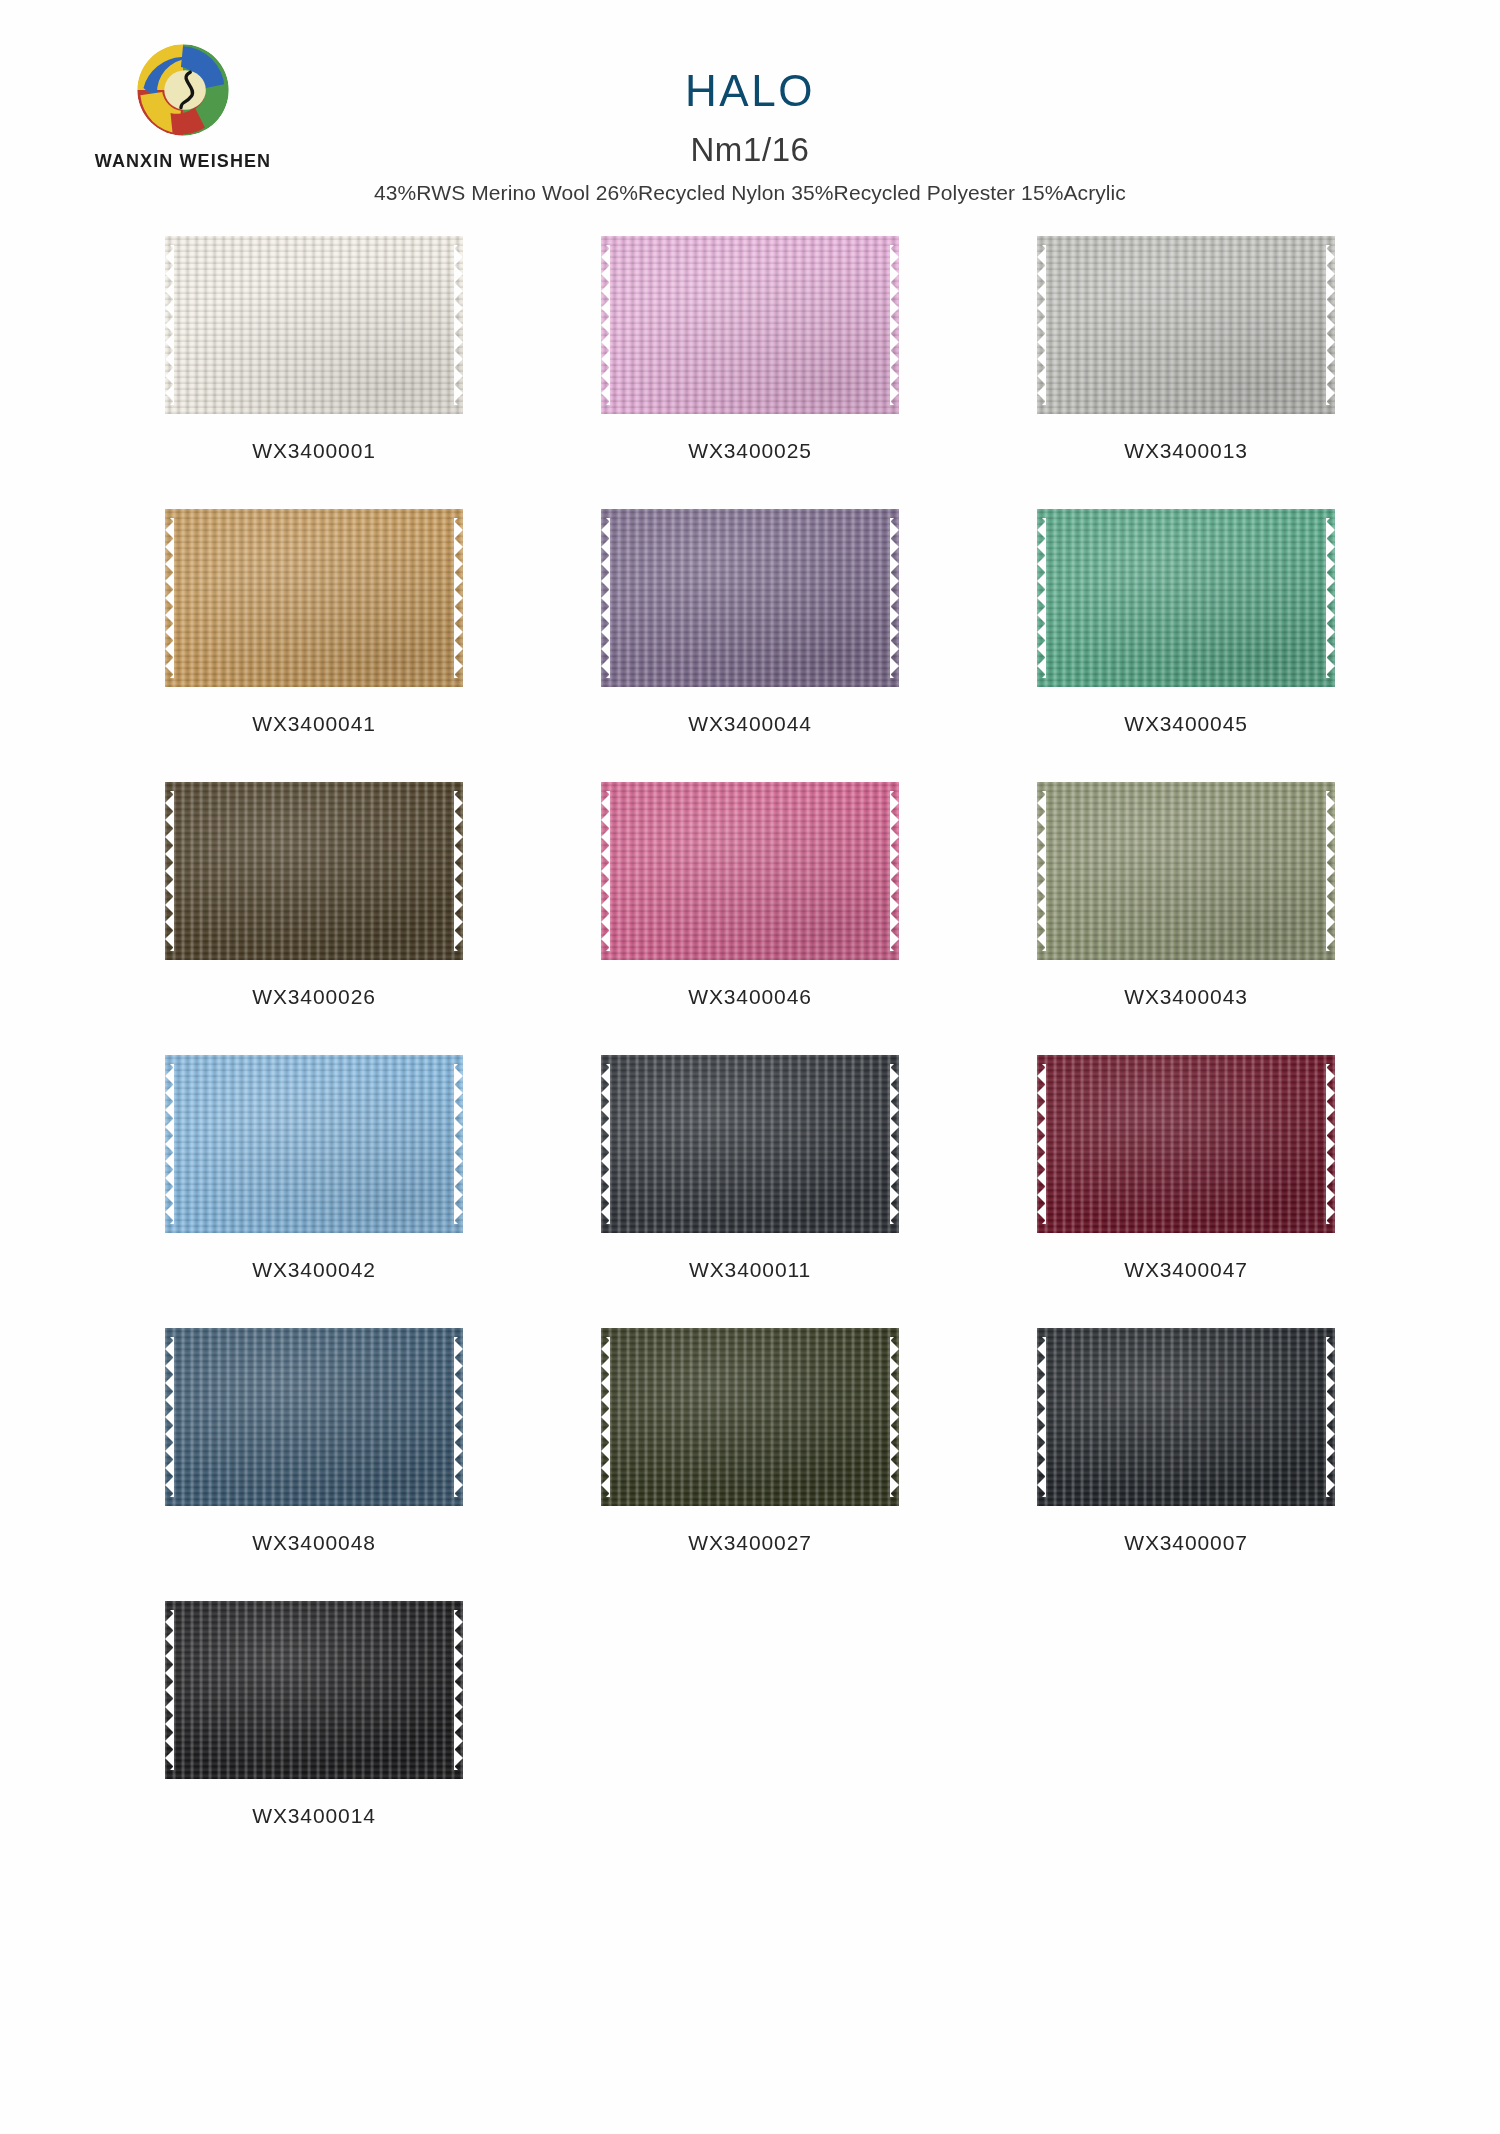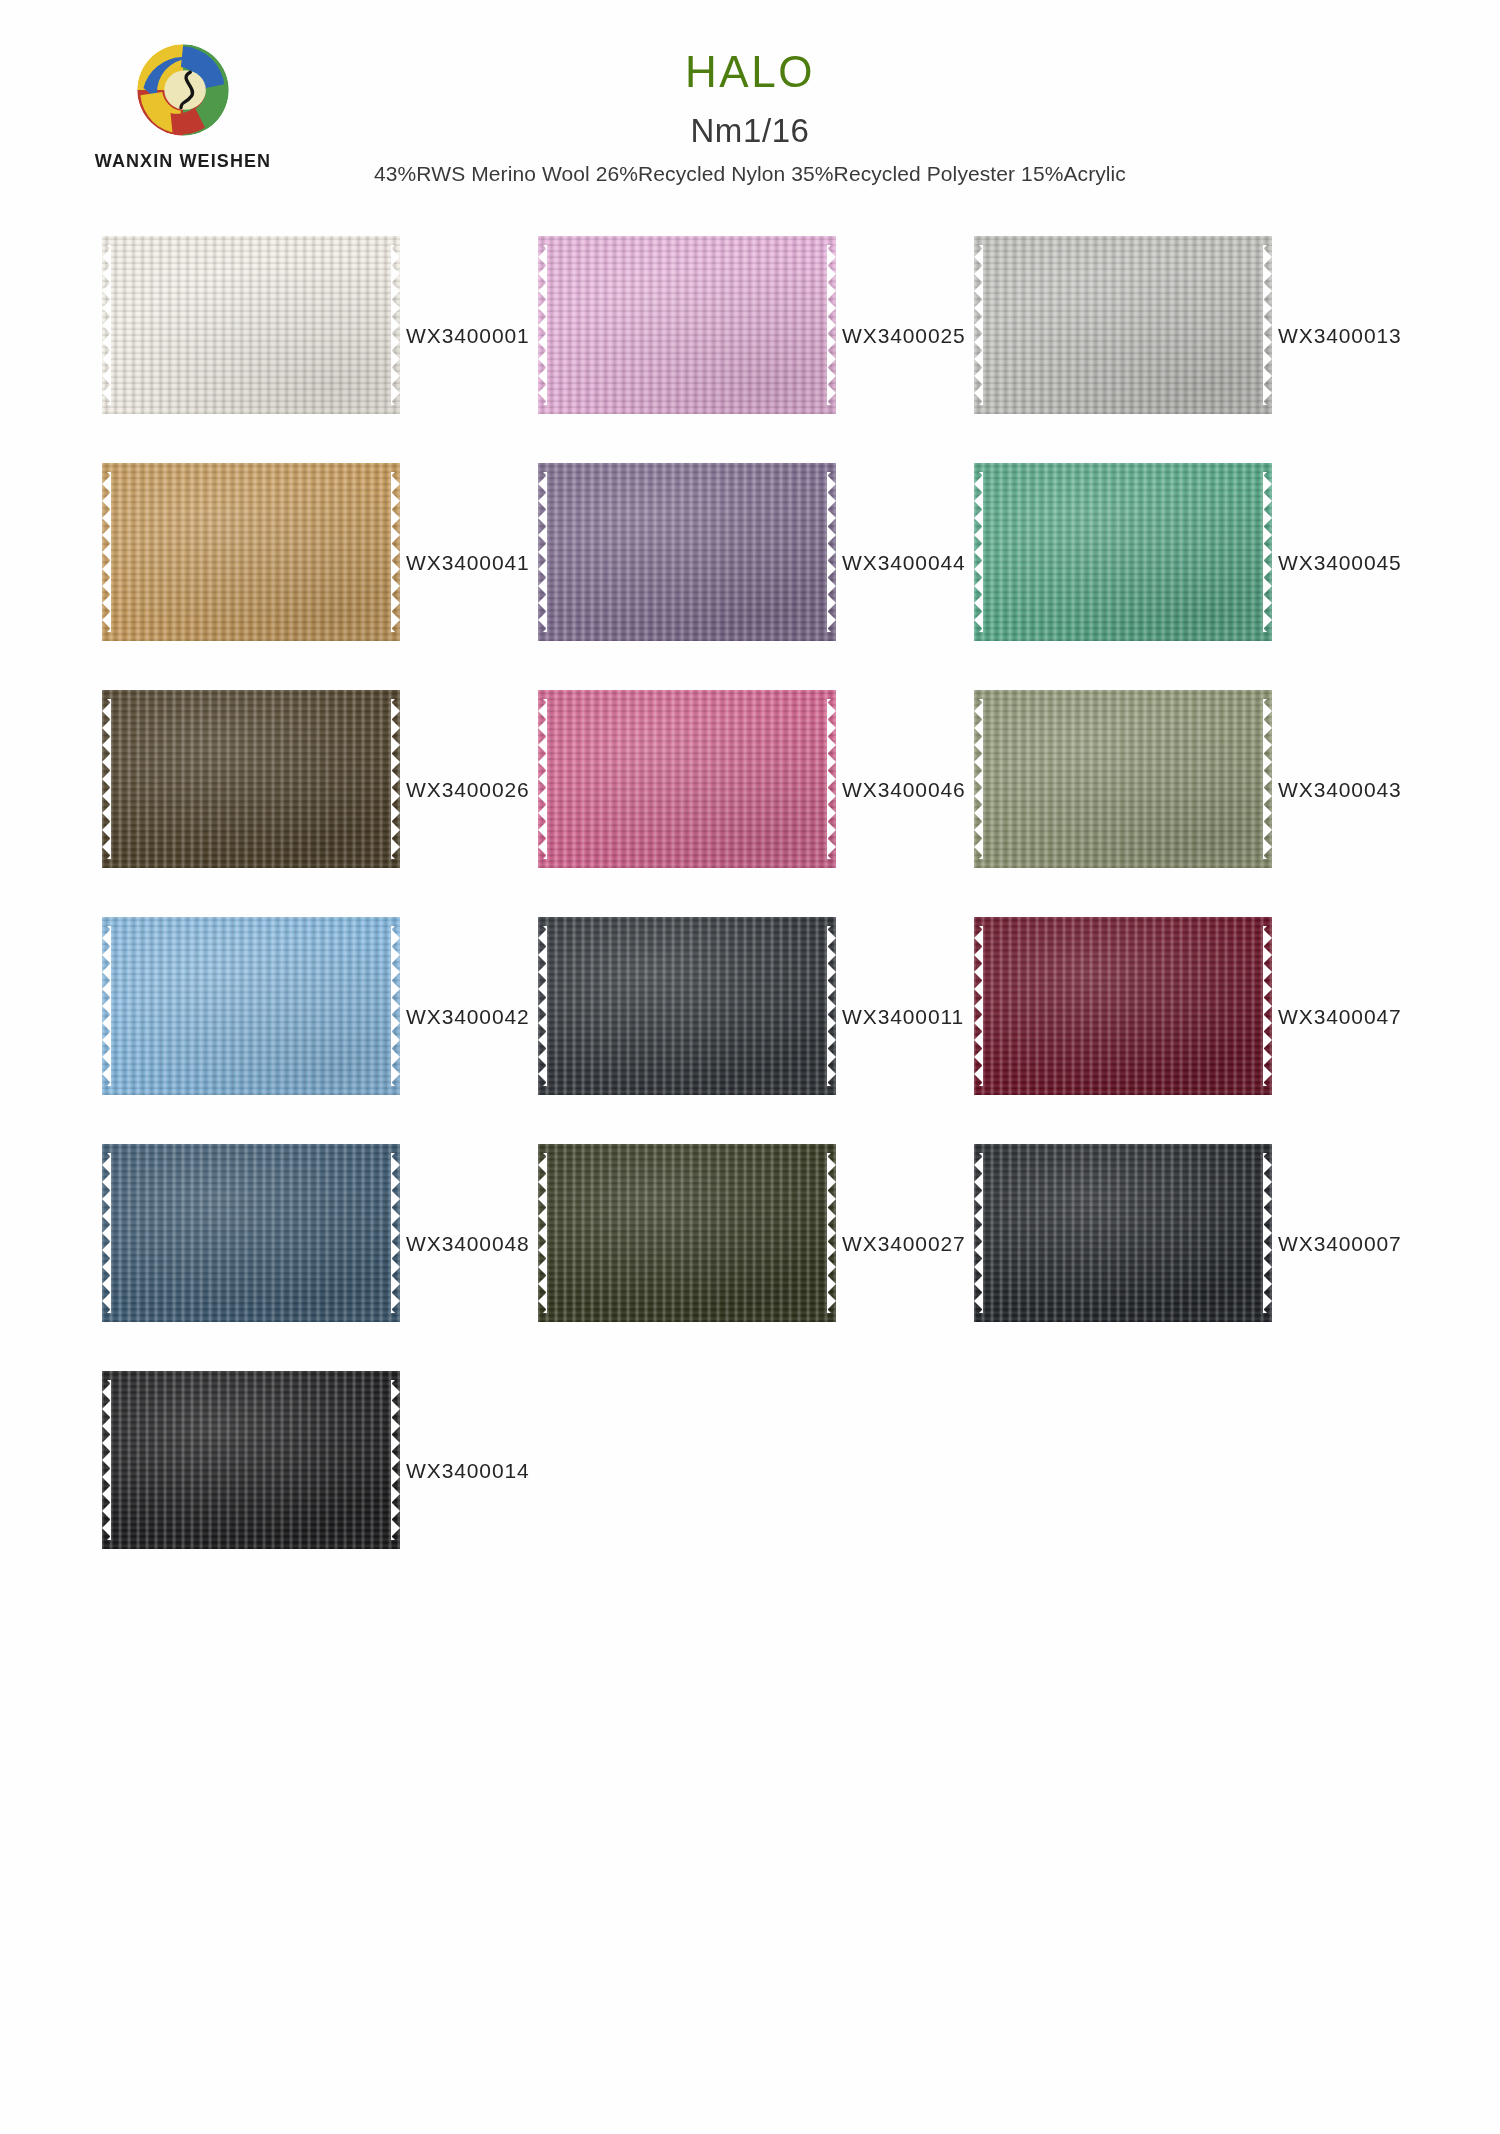--- a/index.html
+++ b/index.html
@@ -60,23 +60,24 @@
     left: 0;
     right: 0;
     top: 50px;
     text-align: center;
   }
 
   .quality-name {
     font-family: "Liberation Sans", sans-serif;
     font-size: 44px;
     letter-spacing: 2.5px;
-    color: #4d7c0f;
+    color: #0c4a6e;
     line-height: 1;
     font-weight: 300;
+    margin-top: 19px;
   }
 
   .yarn-count {
     margin-top: 20px;
     font-family: "Liberation Sans", sans-serif;
     font-size: 33px;
     letter-spacing: 0.6px;
     color: #3a3a3a;
     line-height: 1;
     font-weight: 300;
@@ -101,21 +102,21 @@
     display: grid;
     grid-template-columns: repeat(3, 1fr);
     row-gap: 42px;
     column-gap: 0;
     padding: 0 96px;
     box-sizing: border-box;
   }
 
   .cell {
     display: flex;
-    flex-direction: row;
+    flex-direction: column;
     align-items: center;
   }
 
   .swatch-wrap {
     width: 310px;
     height: 185px;
     position: relative;
     display: flex;
     align-items: center;
     justify-content: center;

